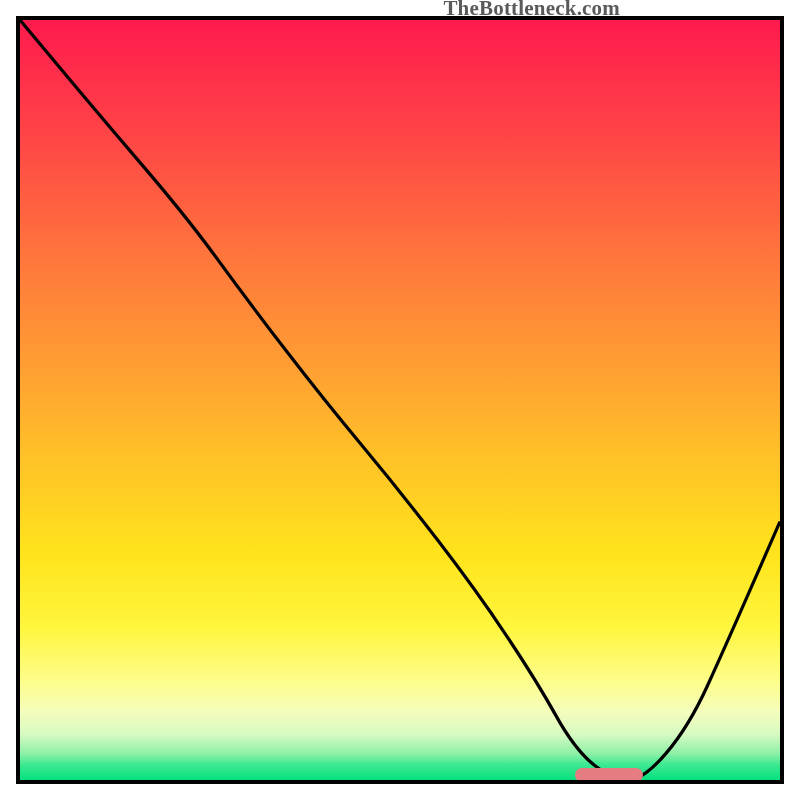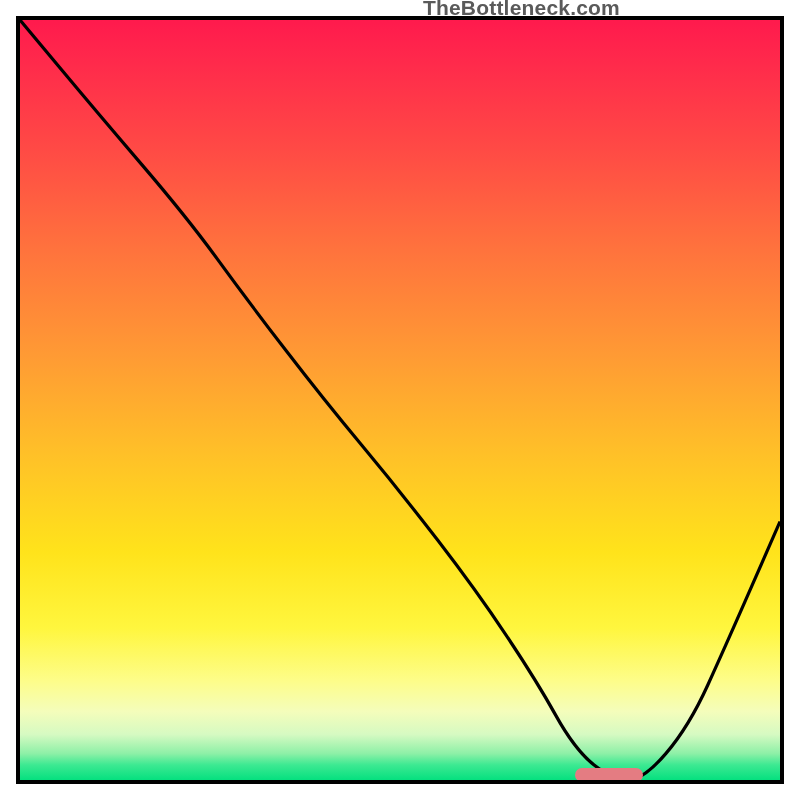--- a/index.html
+++ b/index.html
@@ -7,20 +7,21 @@
     padding: 0;
     width: 800px;
     height: 800px;
     background: #ffffff;
     font-family: Arial, Helvetica, sans-serif;
   }
   .chart-container {
     position: relative;
     width: 638px;
     height: 800px;
+    font-family: Liberation Serif, serif;
   }
   .plot-area {
     position: absolute;
     left: 16px;
     top: 16px;
     width: 768px;
     height: 768px;
     border: 4px solid #000000;
     box-sizing: border-box;
     overflow: hidden;

